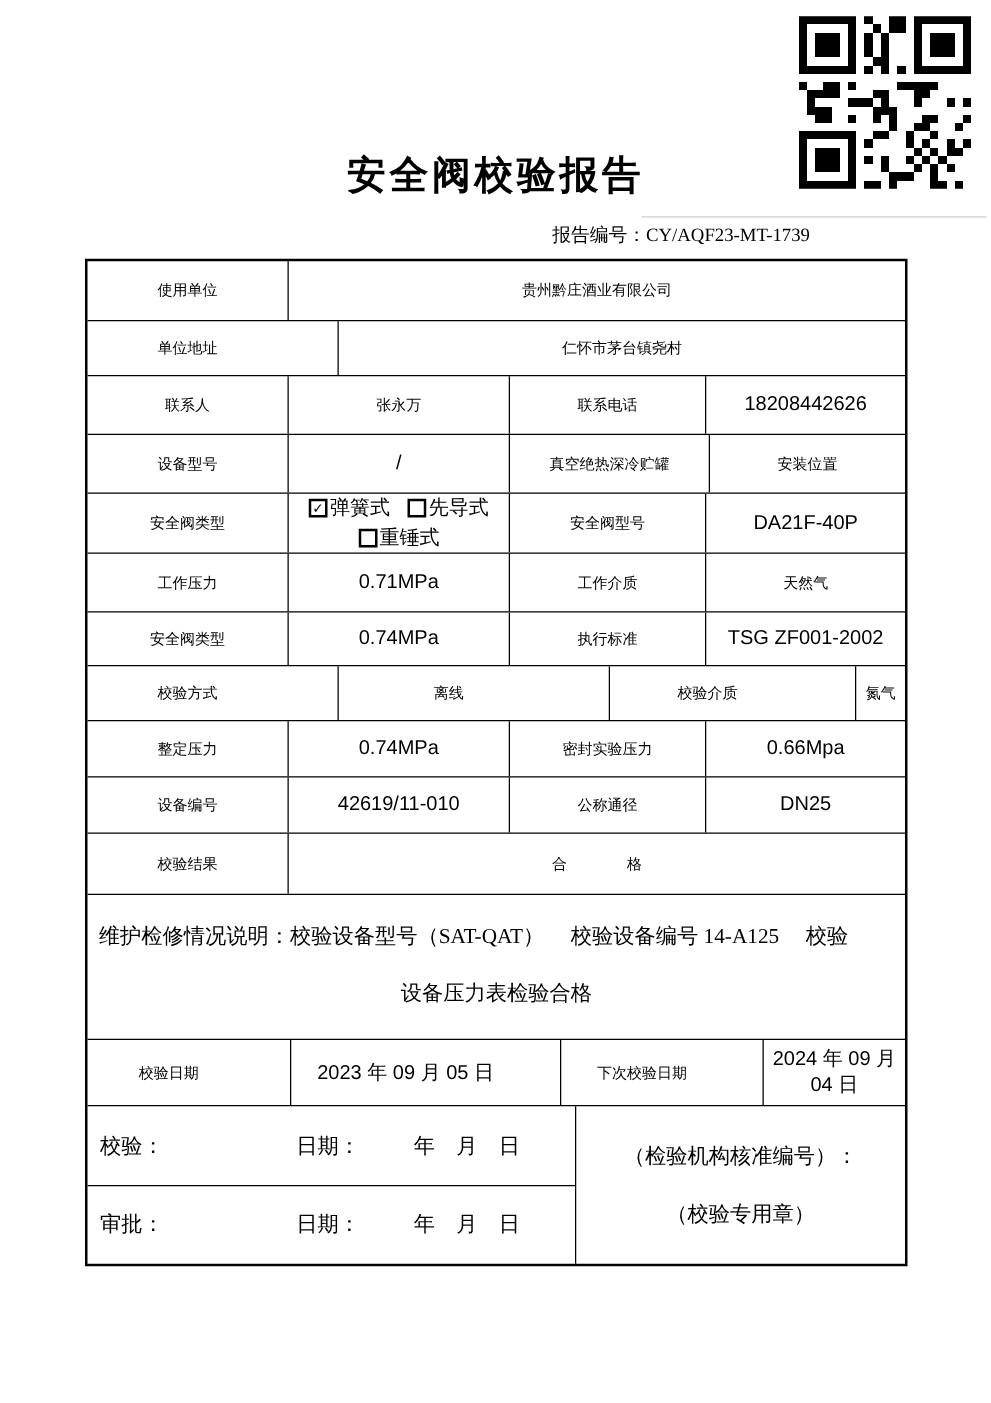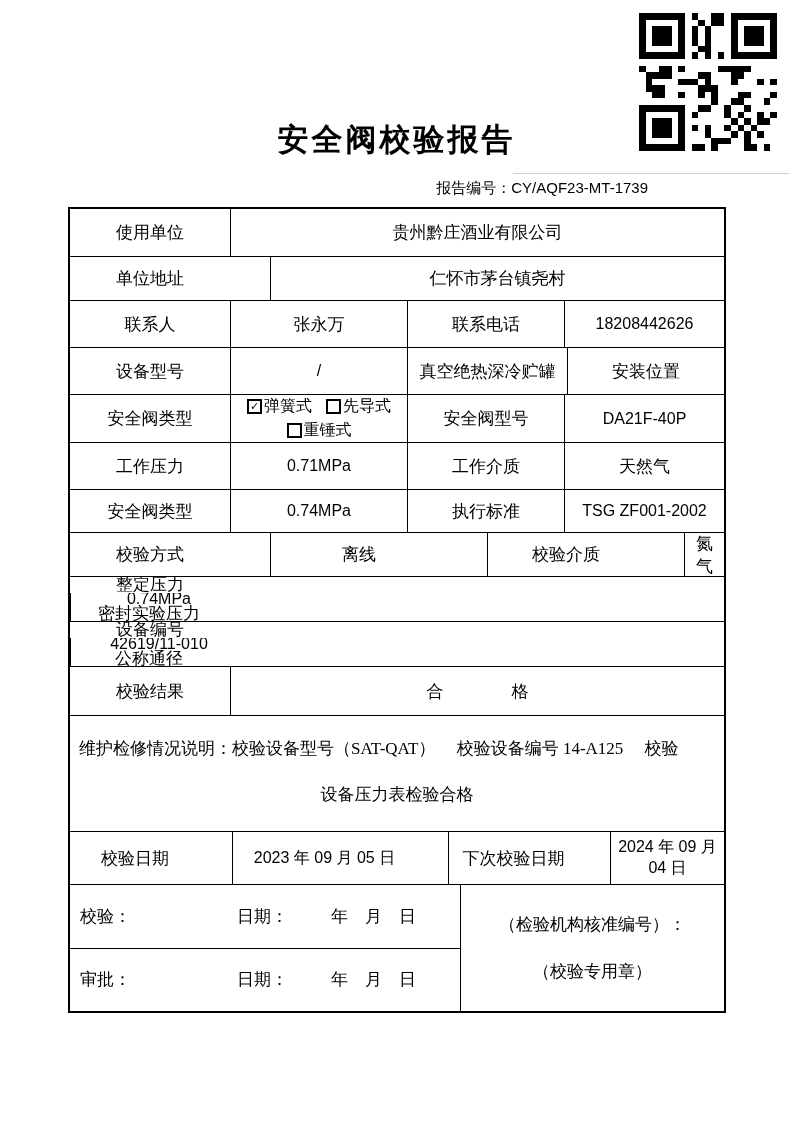--- a/index.html
+++ b/index.html
@@ -1,21 +1,21 @@
 <!DOCTYPE html>
 <html><head>
 <meta charset="utf-8">
 <style>
   html,body{margin:0;padding:0;}
   body{
     width:793px;height:1122px;background:#ffffff;position:relative;
     font-family:"Liberation Serif","DejaVu Serif",serif;color:#000;
     overflow:hidden;
   }
-  .sans{font-family:Liberation Sans, sans-serif;}
+  .sans{font-family:Liberation Serif, serif;}
 
   .title{
     position:absolute;top:119px;left:0;width:100%;text-align:center;
     font-size:31px;font-weight:bold;letter-spacing:3px;
   }
   .report-line{
     position:absolute;top:179px;left:0;width:648px;text-align:right;
     font-size:15px;white-space:nowrap;
   }
   .report-line .num{font-size:15px;}
@@ -27,27 +27,27 @@
 
   .tbl{
     position:absolute;left:68px;top:207px;width:658px;
     border:2px solid #000;box-sizing:border-box;background:#fff;
   }
   .row{display:flex;border-top:1px solid #000;box-sizing:border-box;}
   .row.first{border-top:none;}
   .cell{
     border-left:1px solid #000;box-sizing:border-box;
     display:flex;align-items:center;justify-content:center;
-    text-align:center;font-size:17px;overflow:hidden;padding:0 4px;
+    text-align:center;font-size:12px;overflow:hidden;padding:0 4px;
   }
   .cell.first{border-left:none;}
   .c1{width:160px;}.c2{width:177px;}.c3{width:157px;}.c4{flex:1;}
   .d1{width:130px;}.d2{width:184px;}.d3{width:130px;}.d4{flex:1;}
   .h47{height:47px;}.h44{height:44px;gap:40px;}.h48{height:48px;}.h43{height:43px;}
-  .h45{height:45px;flex-direction:column;}.h49{height:49px;}.h116{height:116px;}.h53{height:53px;gap:32px;}
+  .h45{height:45px;}.h49{height:49px;}.h116{height:116px;}.h53{height:53px;gap:32px;}
   .val-sans{font-family:"Liberation Sans","DejaVu Sans",sans-serif;font-size:16px;}
 
   .vt{flex-direction:column;justify-content:center;gap:3px;font-size:16px;padding:2px;}
   .vt-line{display:flex;justify-content:center;align-items:center;gap:14px;width:100%;}
   .opt{display:inline-flex;align-items:center;gap:2px;white-space:nowrap;}
   .cb{
     width:11px;height:11px;border:2px solid #000;display:inline-flex;
     align-items:center;justify-content:center;flex:0 0 auto;
     font-size:11px;font-weight:bold;line-height:1;
     font-family:"DejaVu Sans","Liberation Sans",sans-serif;

